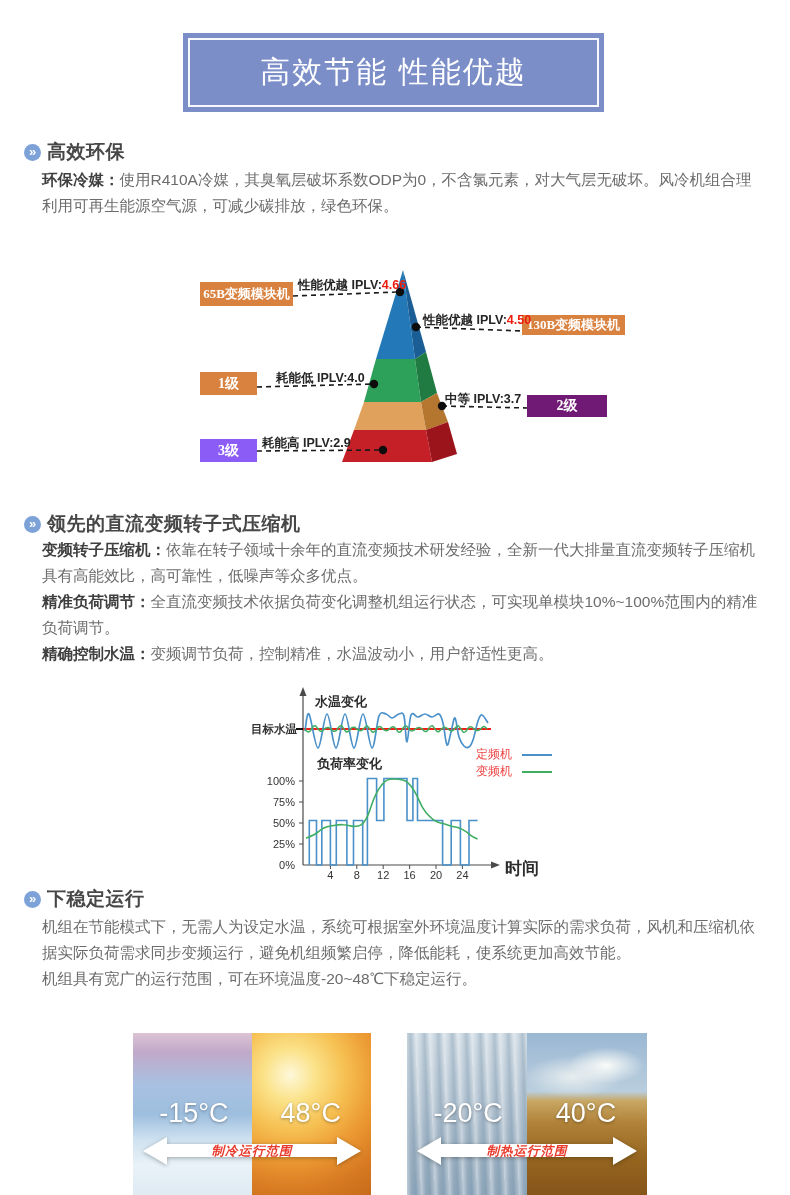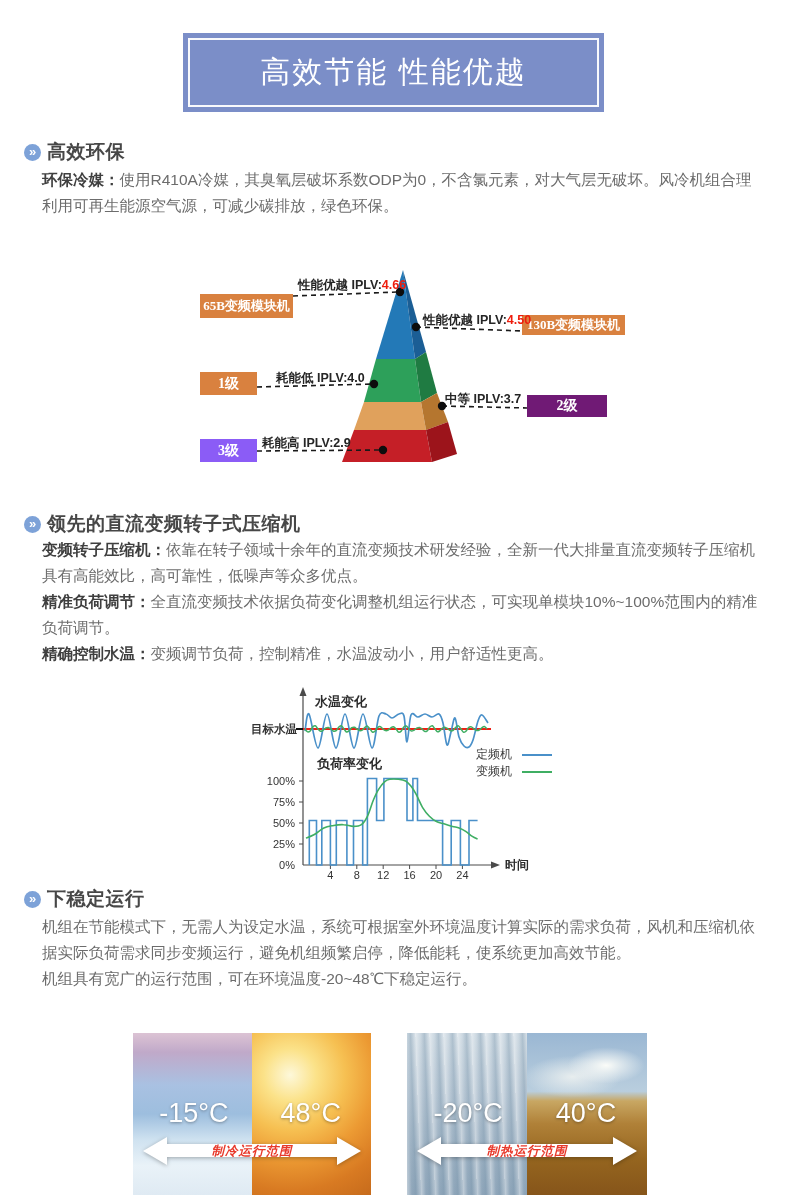--- a/index.html
+++ b/index.html
@@ -34,23 +34,23 @@
   .pdot { fill:#0d0d0d; }
 
   
   .chart { position:absolute; left:255px; top:685px; width:330px; height:205px; }
   .chart svg { position:absolute; left:0; top:0; }
   .c-label { position:absolute; white-space:nowrap; }
   .c-title { font-size:13px; font-weight:bold; color:#2b2b2b; }
   .c-target { width:45px; text-align:center; font-size:11.5px; font-weight:600; color:#333; }
   .c-ytick { width:38px; text-align:right; font-size:11px; color:#333; }
   .c-xtick { width:20px; text-align:center; font-size:11px; color:#333; }
-  .c-xlabel { font-size:12px; font-weight:bold; color:#2b2b2b; }
+  .c-xlabel { font-size:17px; font-weight:bold; color:#2b2b2b; }
   .lg-row { position:absolute; left:221px; display:flex; align-items:center; }
-  .lg-name { font-size:12px; color:#404040; }
+  .lg-name { font-size:12px; color:#ef4444; }
   .lg-line { display:inline-block; width:30px; height:2px; margin-left:10px; }
 
   
   .photo { position:absolute; top:1033px; height:162px; overflow:hidden; }
   .ph-half { position:absolute; top:0; height:100%; width:50%; }
   .ph-left { left:0; } .ph-right { left:50%; }
   .p1l { background:linear-gradient(180deg,#dcc3d4 0%,#c0a9c9 12%,#a9c1e2 32%,#9dbede 50%,#cfe2f0 66%,#e9f2f8 82%,#dfeaf3 100%); }
   .p1r { background:radial-gradient(circle at 32% 26%, #fdf8da 0%, #fbe289 18%, #f6c052 38%, #ec9a33 58%, #d87a22 80%, #c66b1c 100%); }
   .p2l { background:
           repeating-linear-gradient(88deg, rgba(255,255,255,.45) 0px, rgba(255,255,255,0) 5px, rgba(120,148,170,.35) 9px, rgba(255,255,255,.3) 14px),
@@ -104,21 +104,21 @@
       <line class="dash-line" x1="266" y1="65" x2="372" y2="69"></line>
       <line class="dash-line" x1="107" y1="125" x2="224" y2="122"></line>
       <line class="dash-line" x1="292" y1="144" x2="377" y2="146"></line>
       <line class="dash-line" x1="107" y1="189" x2="233" y2="188"></line>
       <circle class="pdot" cx="250" cy="30" r="4.2"></circle>
       <circle class="pdot" cx="266" cy="65" r="4.2"></circle>
       <circle class="pdot" cx="224" cy="122" r="4.2"></circle>
       <circle class="pdot" cx="292" cy="144" r="4.2"></circle>
       <circle class="pdot" cx="233" cy="188" r="4.2"></circle>
     </svg>
-    <div class="pbox" style="left: 50px; top: 20px; width: 93px; height: 24px; font-size: 13px; background: rgb(217, 129, 63); margin-top: 12px;">65B变频模块机</div>
+    <div class="pbox" style="left: 50px; top: 20px; width: 93px; height: 24px; font-size: 13px; background: rgb(217, 129, 63);">65B变频模块机</div>
     <div class="pbox" style="left: 372px; top: 53px; width: 103px; height: 20px; font-size: 13px; background: rgb(217, 129, 63);">130B变频模块机</div>
     <div class="pbox" style="left: 50px; top: 110px; width: 57px; height: 23px; font-size: 14px; background: rgb(217, 129, 63);">1级</div>
     <div class="pbox" style="left: 377px; top: 133px; width: 80px; height: 22px; font-size: 14px; background: #701a75;">2级</div>
     <div class="pbox" style="left: 50px; top: 177px; width: 57px; height: 23px; font-size: 14px; background: #8b5cf6;">3级</div>
 
     <div class="plabel" style="left:148px;top:15px"><span>性能优越 IPLV:</span><span style="color: rgb(238, 28, 12);">4.66</span></div>
     <div class="plabel" style="left:273px;top:50px"><span>性能优越 IPLV:</span><span style="color: rgb(238, 28, 12);">4.50</span></div>
     <div class="plabel" style="left:126px;top:108px"><span>耗能低 IPLV:</span><span style="color: rgb(34, 34, 34);">4.0</span></div>
     <div class="plabel" style="left:295px;top:129px"><span>中等 IPLV:</span><span style="color: rgb(34, 34, 34);">3.7</span></div>
     <div class="plabel" style="left:112px;top:173px"><span>耗能高 IPLV:</span><span style="color: rgb(34, 34, 34);">2.9</span></div>

